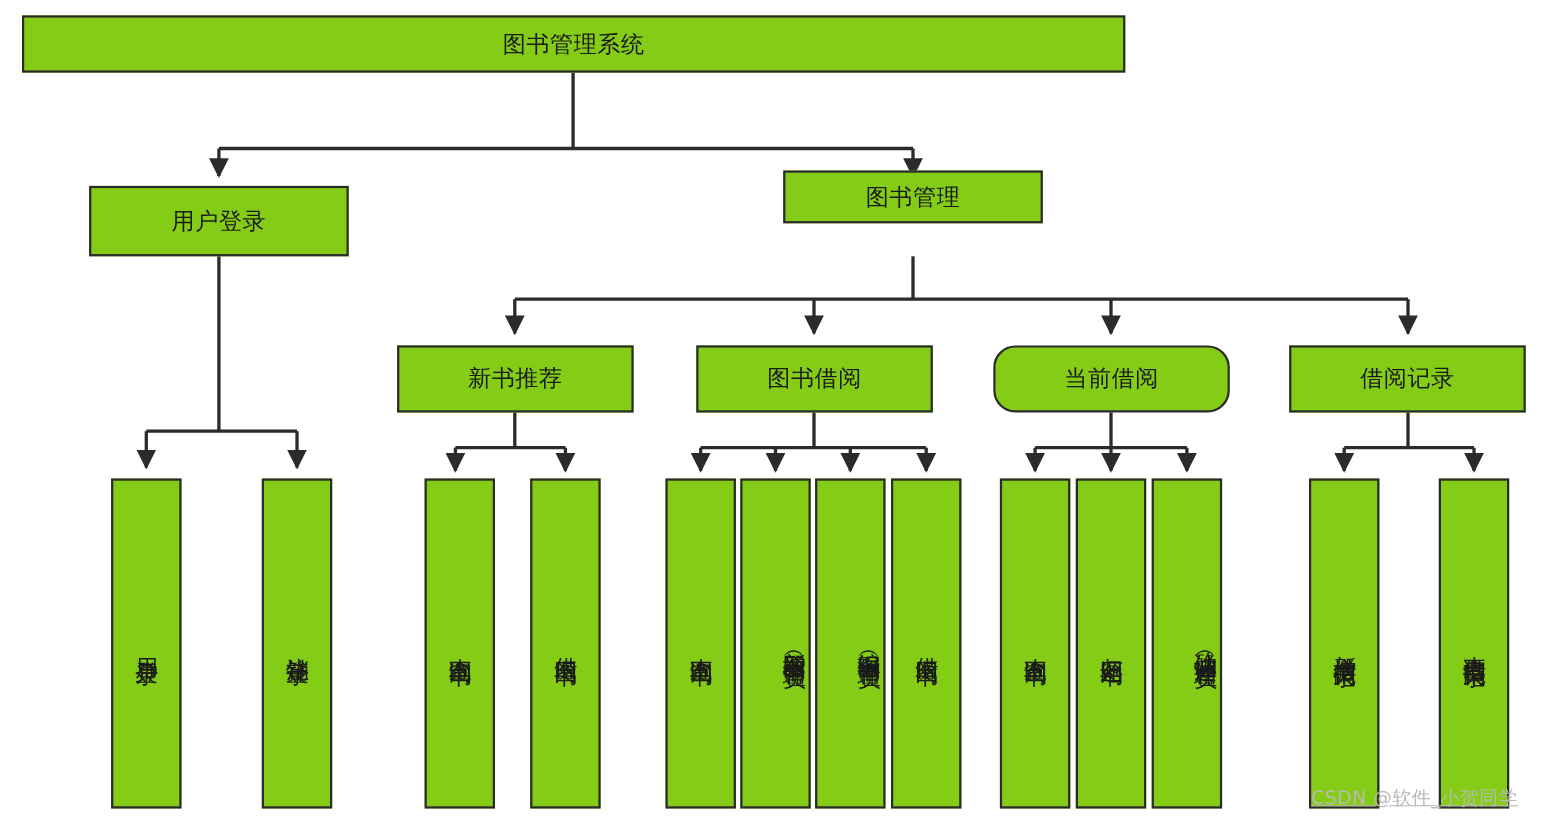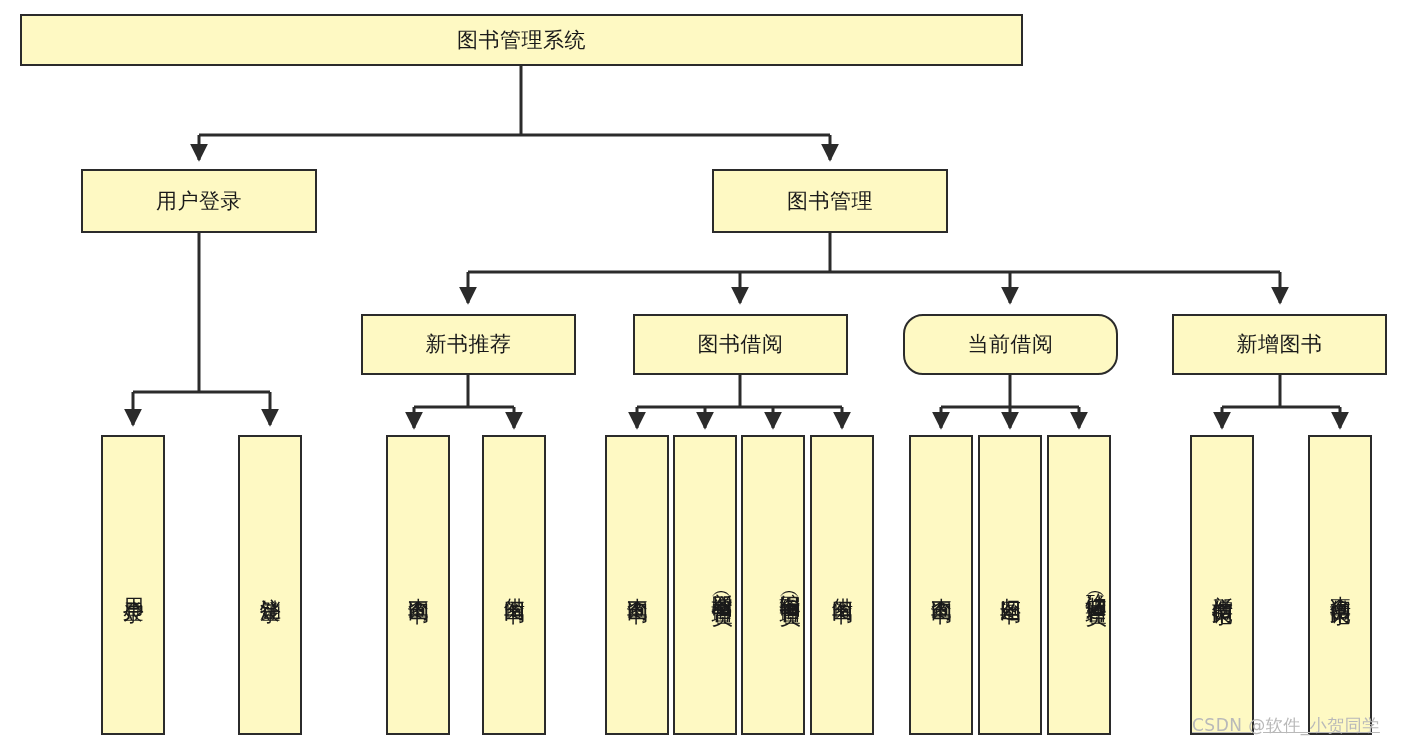--- a/index.html
+++ b/index.html
@@ -14,21 +14,21 @@
     position: relative;
     width: 1405px;
     height: 747px;
     background: #ffffff;
     overflow: hidden;
   }
   .node {
     position: absolute;
     box-sizing: border-box;
     border: 2px solid #2b2b2b;
-    background: #fef9c3;
+    background: #84cc16;
     display: flex;
     align-items: center;
     justify-content: center;
     color: #1a1a1a;
   }
   .node-h {
     font-size: 21px;
     line-height: 1.25;
     letter-spacing: 0.5px;
     white-space: nowrap;
@@ -123,35 +123,35 @@
     </g>
   </svg>
 
   <div class="node node-h" style="left:20px; top:14px; width:1003px; height:52px;">
     <span>图书管理系统</span>
   </div>
 
   <div class="node node-h" style="left:81px; top:169px; width:236px; height:64px;">
     <span>用户登录</span>
   </div>
-  <div class="node node-h" style="left:712px; top:169px; width:236px; height:64px;">
+  <div class="node node-h" style="left:712px; top:155px; width:236px; height:48px;">
     <span>图书管理</span>
   </div>
 
   <div class="node node-h" style="left:361px; top:314px; width:215px; height:61px;">
     <span>新书推荐</span>
   </div>
   <div class="node node-h" style="left:633px; top:314px; width:215px; height:61px;font-family:Liberation Serif, serif;">
     <span>图书借阅</span>
   </div>
   <div class="node node-h" style="left:903px; top:314px; width:215px; height:61px;border-radius:20px;">
     <span>当前借阅</span>
   </div>
   <div class="node node-h" style="left:1172px; top:314px; width:215px; height:61px;">
-    <span>新增图书</span>
+    <span>借阅记录</span>
   </div>
 
   <div class="node node-v mid-text" style="left:101px; top:435px; width:64px; height:300px;">
     <span>用户登录</span>
   </div>
   <div class="node node-v mid-text" style="left:238px; top:435px; width:64px; height:300px;">
     <span>注销登录</span>
   </div>
 
   <div class="node node-v mid-text" style="left:386px; top:435px; width:64px; height:300px;">

